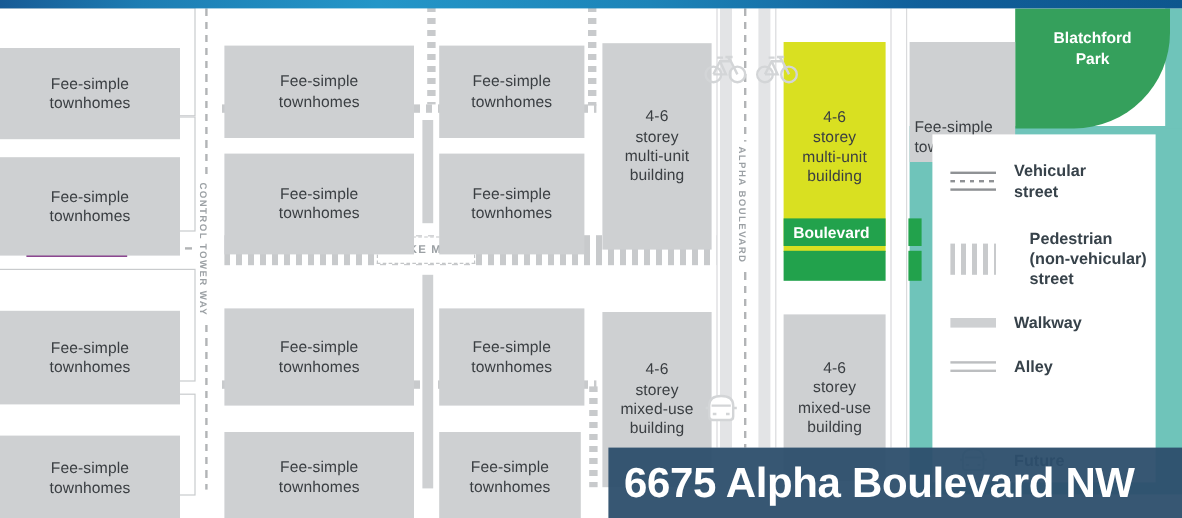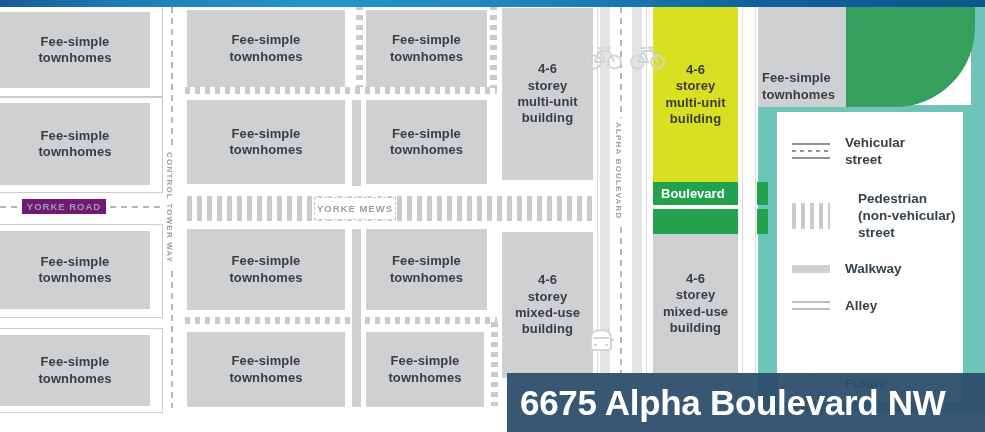--- a/index.html
+++ b/index.html
@@ -13,21 +13,21 @@
   html,body{margin:0;padding:0;}
   body{font-family:"Liberation Sans","DejaVu Sans",sans-serif;background:#fff;}
   #canvas{position:relative;width:985px;height:432px;overflow:hidden;background:#fff;}
   .abs{position:absolute;}
   
   .topbar{left:0;top:0;width:985px;height:7px;
     background:linear-gradient(90deg,var(--topbar1) 0%,#1d7db3 12%,var(--topbar2) 32%,#1d84b8 55%,#115f9a 78%,var(--topbar3) 100%);}
   
   .bldg{background:var(--block_gray);color:var(--text_dark);
     display:flex;align-items:center;justify-content:center;text-align:center;
-    font-size:13px;font-weight:700;line-height:1.26;white-space:pre-line;letter-spacing:.1px;}
+    font-size:13px;font-weight:400;line-height:1.26;white-space:pre-line;letter-spacing:.1px;margin-top:28px;}
   .bldg.bottomleft{align-items:flex-end;justify-content:flex-start;text-align:left;padding:0 0 4px 4px;box-sizing:border-box;}
   .bldg.yellow{background:var(--yellow);}
   
   .blockbox{border:1px solid #c9cbcd;background:#fff;}
   
   .vdash{width:2px;background:repeating-linear-gradient(to bottom,var(--dash_gray) 0 6px,transparent 6px 11px);}
   .hdash{height:2px;background:repeating-linear-gradient(to right,var(--dash_gray) 0 6px,transparent 6px 11px);}
   .pedband{background:repeating-linear-gradient(to right,var(--bar_gray) 0 5px,transparent 5px 10px);}
   .landsH{background:repeating-linear-gradient(to right,var(--bar_gray) 0 5px,transparent 5px 10px);}
   .landsV2{background:repeating-linear-gradient(to bottom,var(--bar_gray) 0 5px,transparent 5px 10px);}
@@ -132,20 +132,22 @@
 multi-unit
 building</div>
   <div class="abs bldg" style="left:502px;top:232px;width:91px;height:146px;">4-6
 storey
 mixed-use
 building</div>
 
   <div class="abs teal" style="left:758px;top:105px;width:227px;height:307px;"></div>
   <div class="abs teal" style="left:971px;top:7px;width:14px;height:100px;"></div>
   <div class="abs park" style="left:846px;top:7px;width:129px;height:100px;"></div>
+  <div class="abs parklabel" style="left:846px;top:24px;width:129px;">Blatchford
+Park</div>
 
   <div class="abs bldg yellow" style="left:653px;top:7px;width:85px;height:175px;">4-6
 storey
 multi-unit
 building</div>
   <div class="abs greenband" style="left:653px;top:182px;width:85px;height:23px;"></div>
   <div class="abs greenband" style="left:757px;top:182px;width:11px;height:23px;"></div>
   <div class="abs greenband" style="left:653px;top:209px;width:85px;height:25px;"></div>
   <div class="abs greenband" style="left:757px;top:209px;width:11px;height:25px;"></div>
   <div class="abs greenlabel" style="left:661px;top:182px;height:23px;">Boulevard</div>

